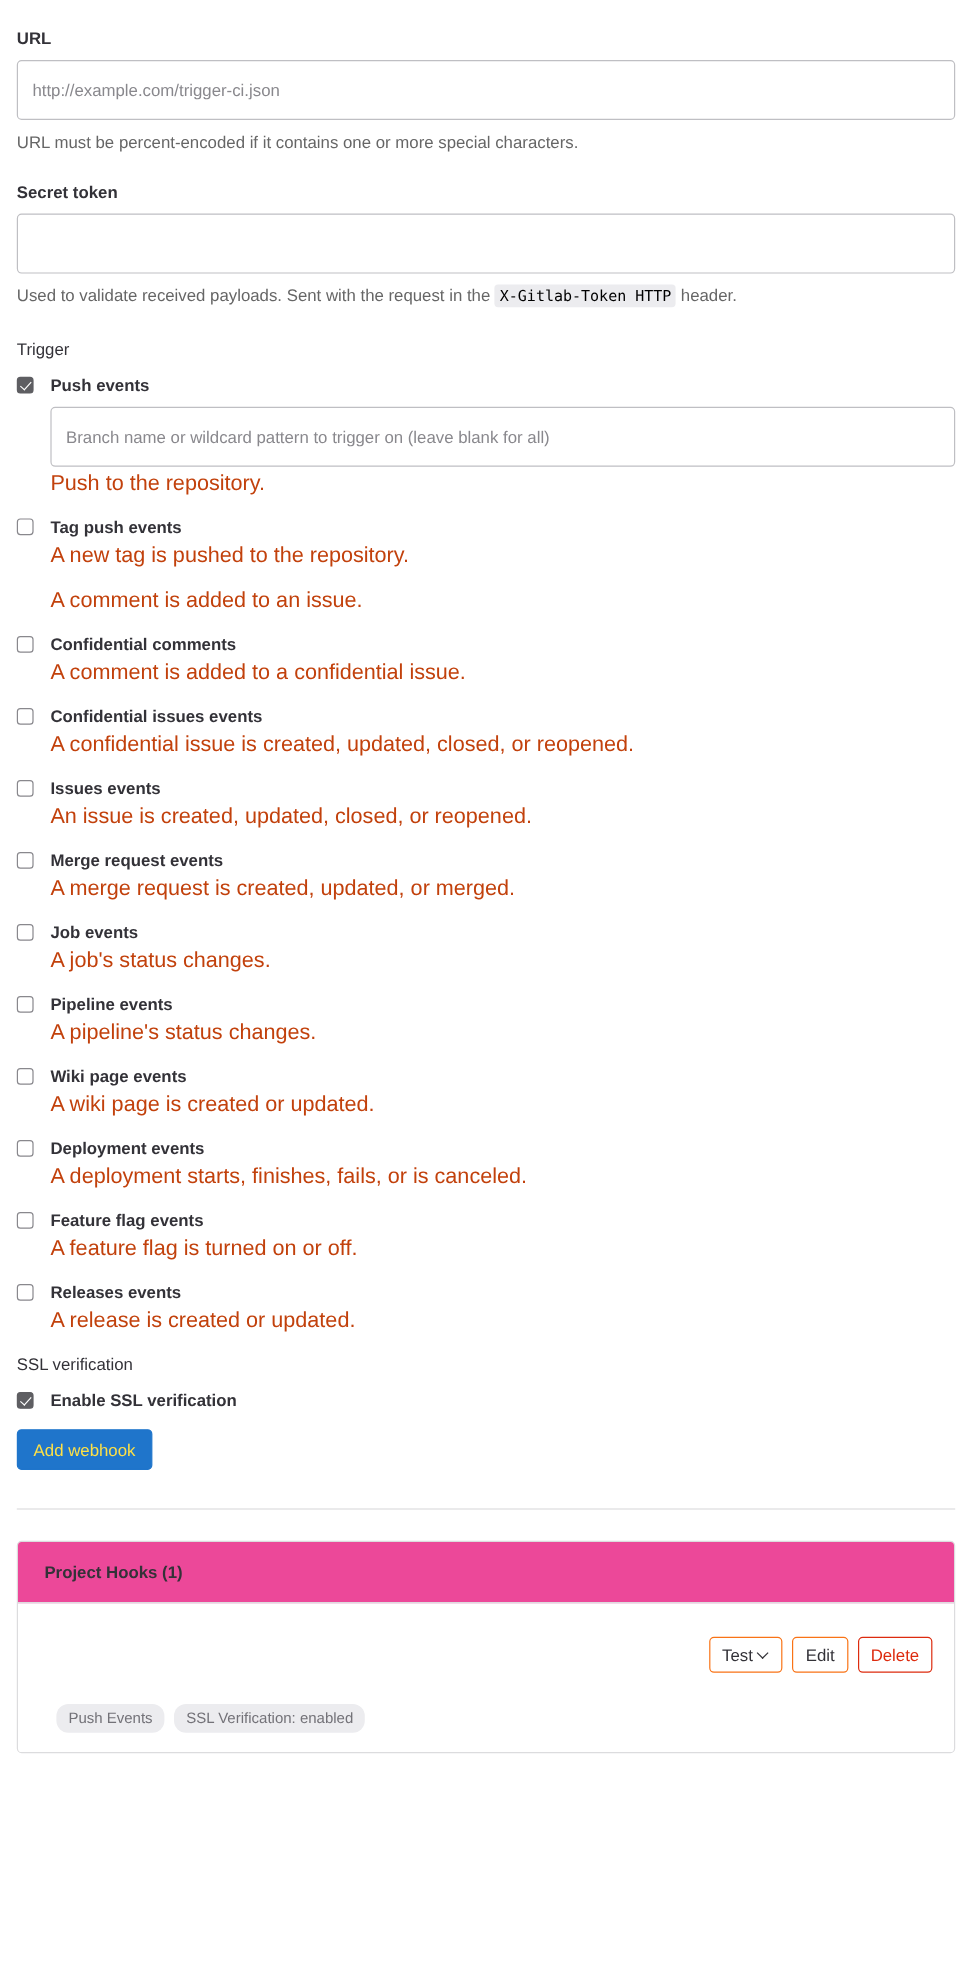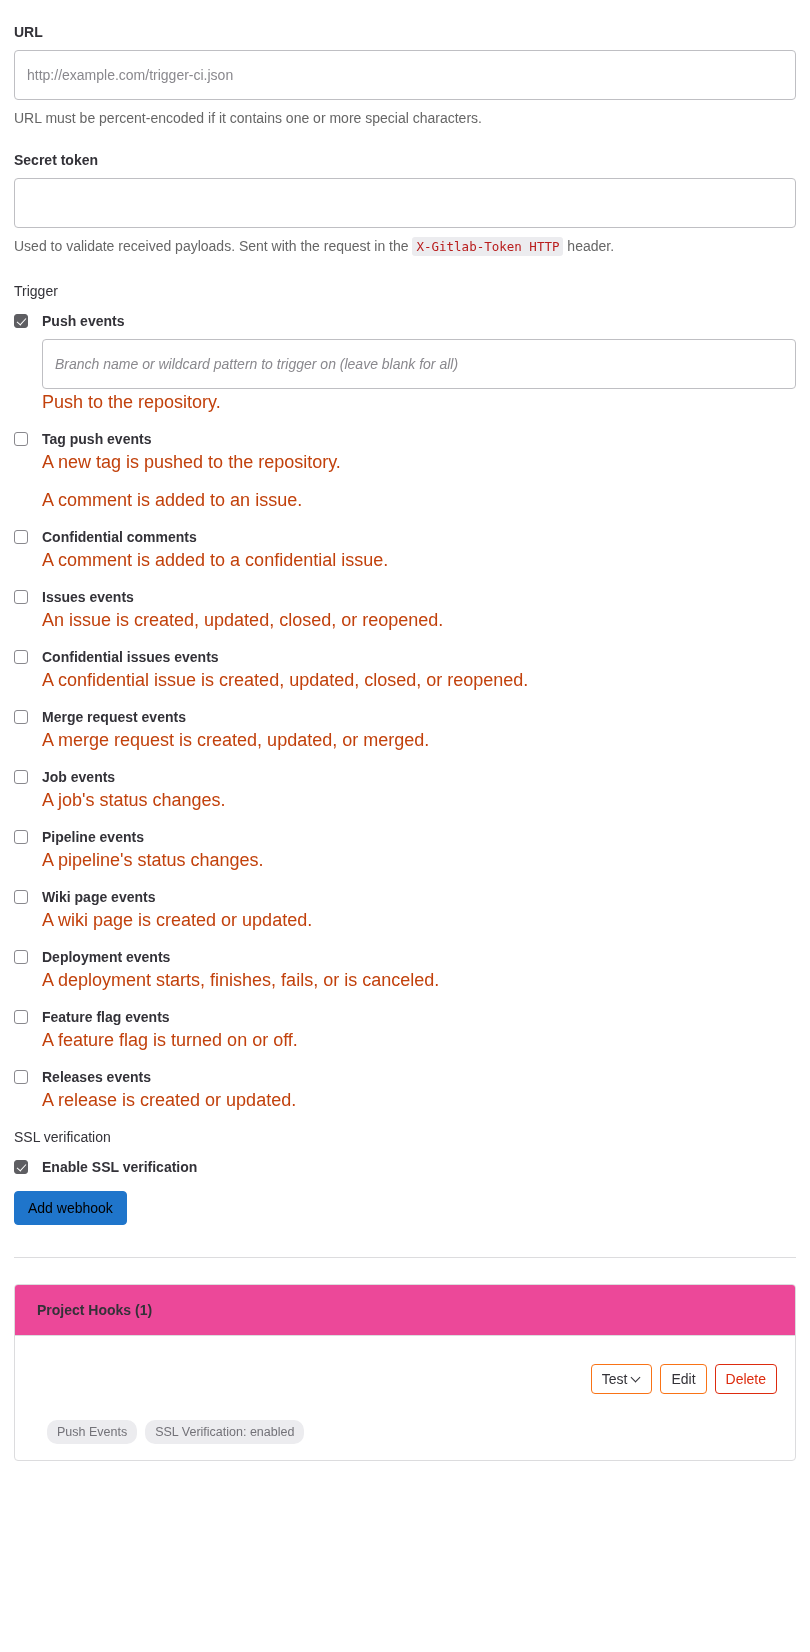--- a/index.html
+++ b/index.html
@@ -49,21 +49,21 @@
     display: block;
     margin: 8px 0 0 0;
     font-size: 14px;
     line-height: 20px;
     color: #666;
   }
   code.inline-code {
     font-family: "DejaVu Sans Mono", monospace;
     font-size: 12.5px;
     background: #ececef;
-    color: #b91c1c;
+    color: #000000;
     padding: 2px 4px;
     border-radius: 3px;
     white-space: nowrap;
   }
 
   
   .form-group { margin: 0 0 0 0; }
   .block-url     { padding-top: 6px; }
   .block-secret  { padding-top: 22px; }
   .block-trigger { padding-top: 24px; }
@@ -117,31 +117,31 @@
     line-height: 20px;
     cursor: pointer;
   }
   .check-desc {
     margin: 2px 0 0 28px;
     font-size: 18px;
     color: #c2410c;
     line-height: 22px;
   }
   .branch-input-wrap { margin: 8px 0 0 28px; }
-  .branch-input-wrap .form-control { height: 30px; font-style: italic; }
+  .branch-input-wrap .form-control { height: 30px; }
 
   
   .btn-primary {
     display: inline-block;
     margin: 14px 0 0 0;
     padding: 7px 13px;
     font-family: "Liberation Sans", sans-serif;
     font-size: 14px;
     line-height: 18px;
-    color: #000000;
+    color: #fde047;
     background: #1f75cb;
     border: 1px solid #1f75cb;
     border-radius: 4px;
     cursor: pointer;
   }
 
   
   .divider {
     height: 1px;
     background: #dcdcde;
@@ -277,30 +277,30 @@
         <div class="check-row">
           <div class="check-line">
             <span class="cbox"></span>
             <span class="check-label">Confidential comments</span>
           </div>
           <div class="check-desc">A comment is added to a confidential issue.</div>
         </div>
         <div class="check-row">
           <div class="check-line">
             <span class="cbox"></span>
+            <span class="check-label">Confidential issues events</span>
+          </div>
+          <div class="check-desc">A confidential issue is created, updated, closed, or reopened.</div>
+        </div>
+        <div class="check-row">
+          <div class="check-line">
+            <span class="cbox"></span>
             <span class="check-label">Issues events</span>
           </div>
           <div class="check-desc">An issue is created, updated, closed, or reopened.</div>
-        </div>
-        <div class="check-row">
-          <div class="check-line">
-            <span class="cbox"></span>
-            <span class="check-label">Confidential issues events</span>
-          </div>
-          <div class="check-desc">A confidential issue is created, updated, closed, or reopened.</div>
         </div>
         <div class="check-row">
           <div class="check-line">
             <span class="cbox"></span>
             <span class="check-label">Merge request events</span>
           </div>
           <div class="check-desc">A merge request is created, updated, or merged.</div>
         </div>
         <div class="check-row">
           <div class="check-line">

